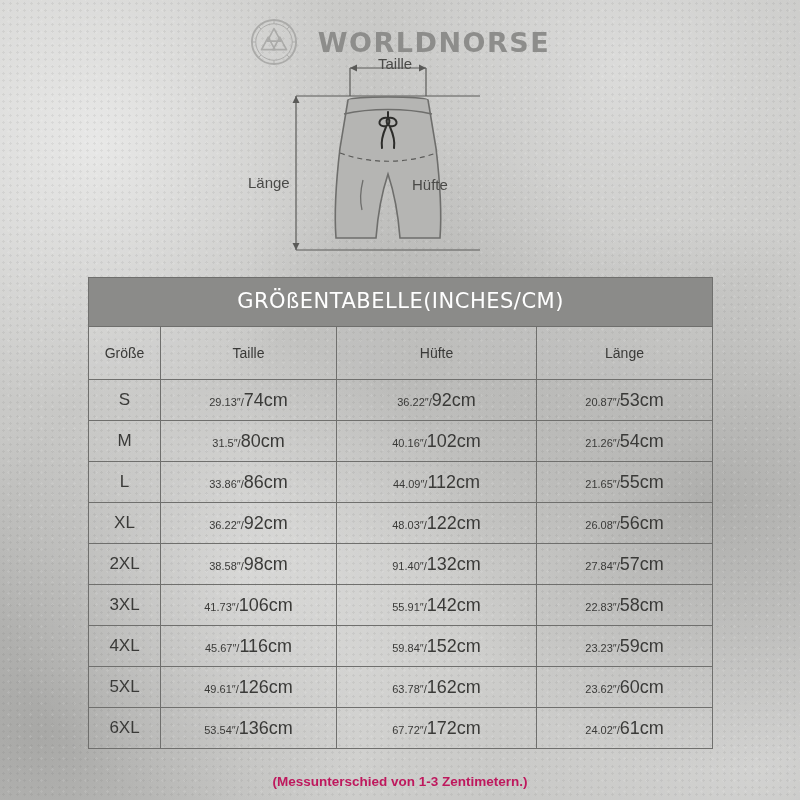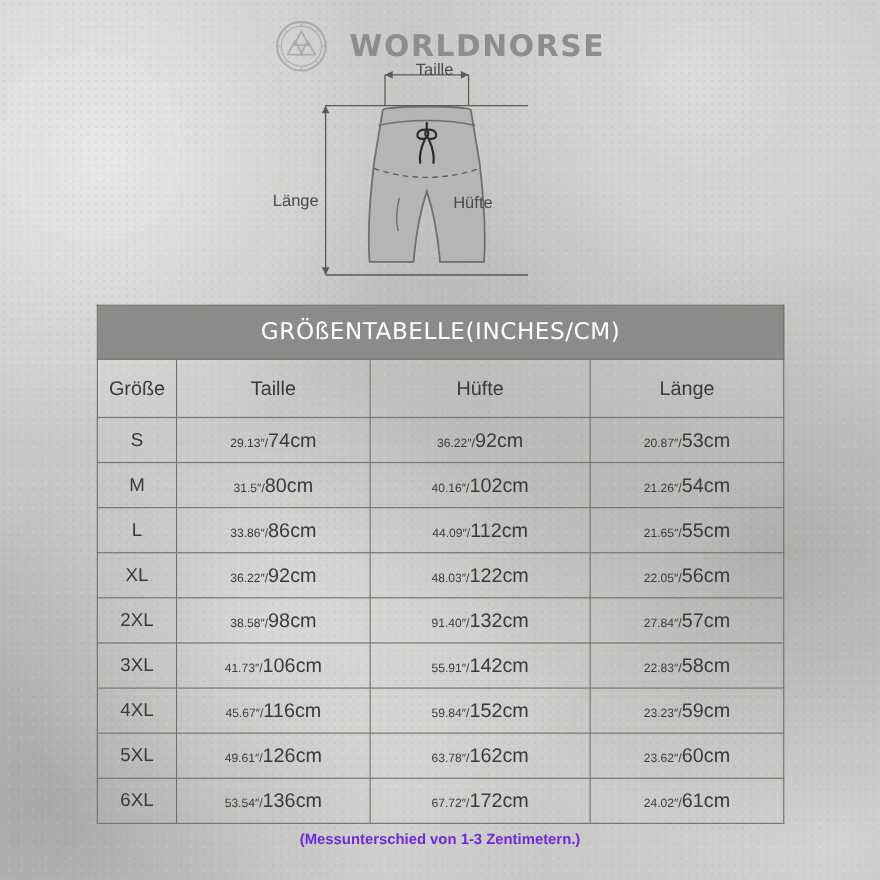--- a/index.html
+++ b/index.html
@@ -113,43 +113,43 @@
     padding: 11px 0 13px;
   }
   .title-text {
     color: #ffffff;
     font-size: 21px;
     letter-spacing: 0.5px;
     font-family: "DejaVu Sans", sans-serif;
   }
   .head-row td {
     height: 50px;
-    font-size: 18px;
+    font-size: 14px;
     color: #3a3a38;
     background: rgba(255,255,255,0.06);
   }
   .body-row td {
     height: 38px;
     font-size: 17px;
     color: #333331;
   }
   .body-row td.size-col {
     font-size: 17px;
   }
   .u-in { font-size: 11px; }
   .u-cm { font-size: 18px; }
   .note {
     position: absolute;
     left: 0;
-    top: 478px;
+    top: 497px;
     width: 624px;
     text-align: center;
     font-size: 13.5px;
     font-weight: bold;
-    color: #6d28d9;
+    color: #be185d;
   }
   col.c1 { width: 72px; }
   col.c2 { width: 176px; }
   col.c3 { width: 200px; }
   col.c4 { width: 176px; }
 </style>
 </head>
 <body>
 
 <div id="bg"></div>
@@ -269,21 +269,21 @@
         <tr class="body-row">
           <td class="size-col">L</td>
           <td><span class="u-in">33.86″/</span><span class="u-cm">86cm</span></td>
           <td><span class="u-in">44.09″/</span><span class="u-cm">112cm</span></td>
           <td><span class="u-in">21.65″/</span><span class="u-cm">55cm</span></td>
         </tr>
         <tr class="body-row">
           <td class="size-col">XL</td>
           <td><span class="u-in">36.22″/</span><span class="u-cm">92cm</span></td>
           <td><span class="u-in">48.03″/</span><span class="u-cm">122cm</span></td>
-          <td><span class="u-in">22.05″/</span><span class="u-cm">56cm</span></td>
+          <td><span class="u-in">26.08″/</span><span class="u-cm">56cm</span></td>
         </tr>
         <tr class="body-row">
           <td class="size-col">2XL</td>
           <td><span class="u-in">38.58″/</span><span class="u-cm">98cm</span></td>
           <td><span class="u-in">91.40″/</span><span class="u-cm">132cm</span></td>
           <td><span class="u-in">27.84″/</span><span class="u-cm">57cm</span></td>
         </tr>
         <tr class="body-row">
           <td class="size-col">3XL</td>
           <td><span class="u-in">41.73″/</span><span class="u-cm">106cm</span></td>

